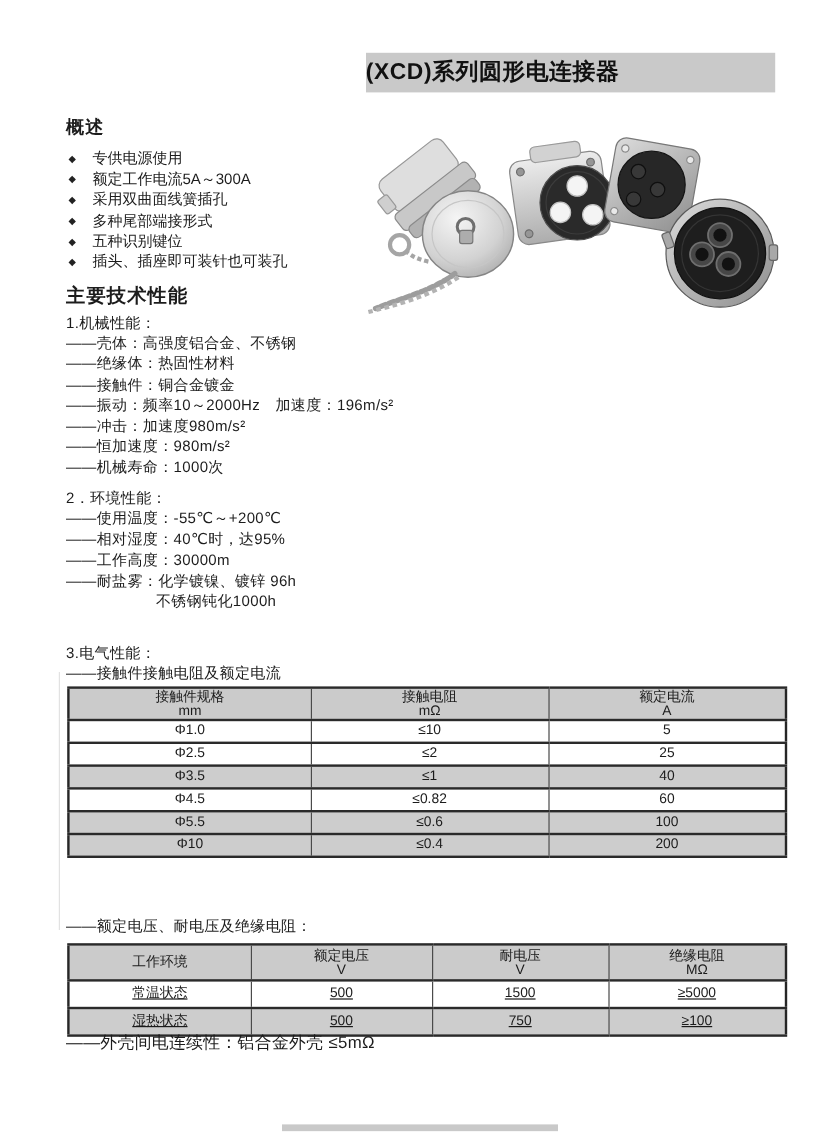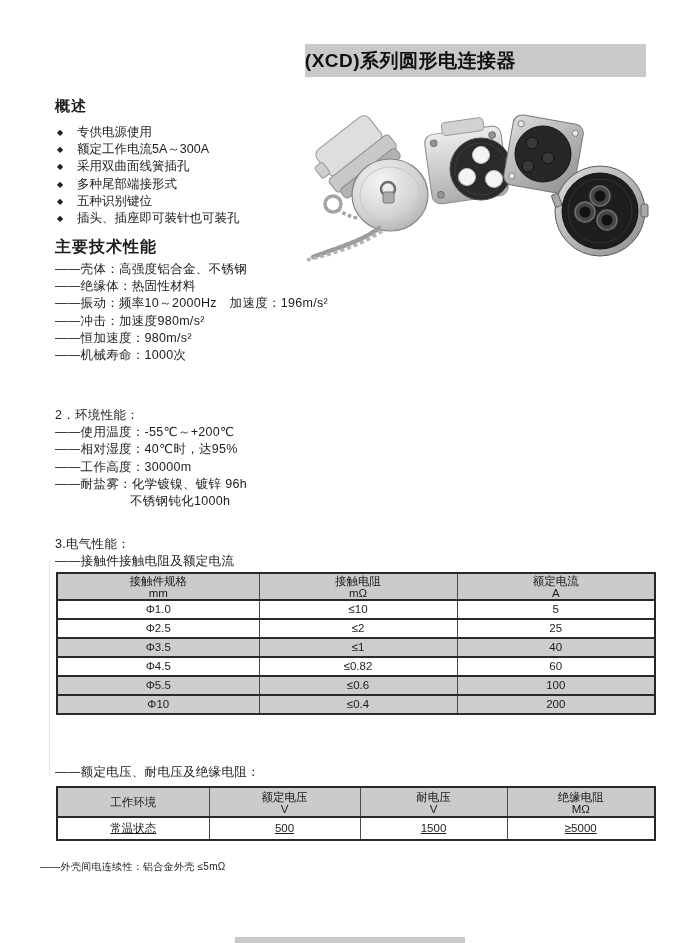--- a/index.html
+++ b/index.html
@@ -52,21 +52,21 @@
   .tbl .h2:empty { display:none; }
   .t1 { left:56px; top:572px; }
   .t1 thead th { height:25px; }
   .t1 tbody td { height:17px; line-height:17px; }
   .t2 { left:56px; top:786px;padding-left:24px; }
   .t2 thead th { height:28px; }
   .t2 tbody td { height:21px; line-height:21px;text-decoration:underline; }
   .tbl tbody tr.g td { background:#cdcdcd; }
 
   .voltage-label { left:55px; top:764px; font-size:12.5px; letter-spacing:0.3px; }
-  .shell-line    { left:40px; top:860px; font-size:10px; letter-spacing:0.3px; }
+  .shell-line    { left:55px; top:860px; font-size:14px; letter-spacing:0.3px; }
 
   
   .fold-line  { left:49px; top:560px; width:1px; height:215px; background:#e2e2e2; }
   .bottom-bar { left:235px; top:937px; width:230px; height:6px; background:#c9c9c9; }
 
   .photos { left:295px; top:108px; }
 </style>
 </head>
 <body>
 
@@ -179,22 +179,24 @@
       <circle cx="290" cy="104" r="10" fill="#474747" stroke="#6f6f6f" stroke-width="1.5"></circle>
       <circle cx="290" cy="104" r="5.5" fill="#121212"></circle>
       <circle cx="312" cy="112" r="10" fill="#474747" stroke="#6f6f6f" stroke-width="1.5"></circle>
       <circle cx="312" cy="112" r="5.5" fill="#121212"></circle>
     </g>
   </svg>
 
   <div class="abs h-tech">主要技术性能</div>
 
   <div class="abs spec mech-block">
+    <div>1.机械性能：</div>
     <div>——壳体：高强度铝合金、不锈钢</div>
     <div>——绝缘体：热固性材料</div>
+    <div>——接触件：铜合金镀金</div>
     <div>——振动：频率10～2000Hz　加速度：196m/s²</div>
     <div>——冲击：加速度980m/s²</div>
     <div>——恒加速度：980m/s²</div>
     <div>——机械寿命：1000次</div>
   </div>
 
   <div class="abs spec env-block">
     <div>2．环境性能：</div>
     <div>——使用温度：-55℃～+200℃</div>
     <div>——相对湿度：40℃时，达95%</div>
@@ -292,20 +294,26 @@
           </th>
       </tr>
     </thead>
     <tbody>
       <tr>
           <td>常温状态</td>
           <td>500</td>
           <td>1500</td>
           <td>≥5000</td>
         </tr>
+      <tr class="g">
+          <td>湿热状态</td>
+          <td>500</td>
+          <td>750</td>
+          <td>≥100</td>
+        </tr>
     </tbody>
   </table>
 
   <div class="abs shell-line">——外壳间电连续性：铝合金外壳 ≤5mΩ</div>
 
   <div class="abs fold-line"></div>
   <div class="abs bottom-bar"></div>
 
 </div>
 

